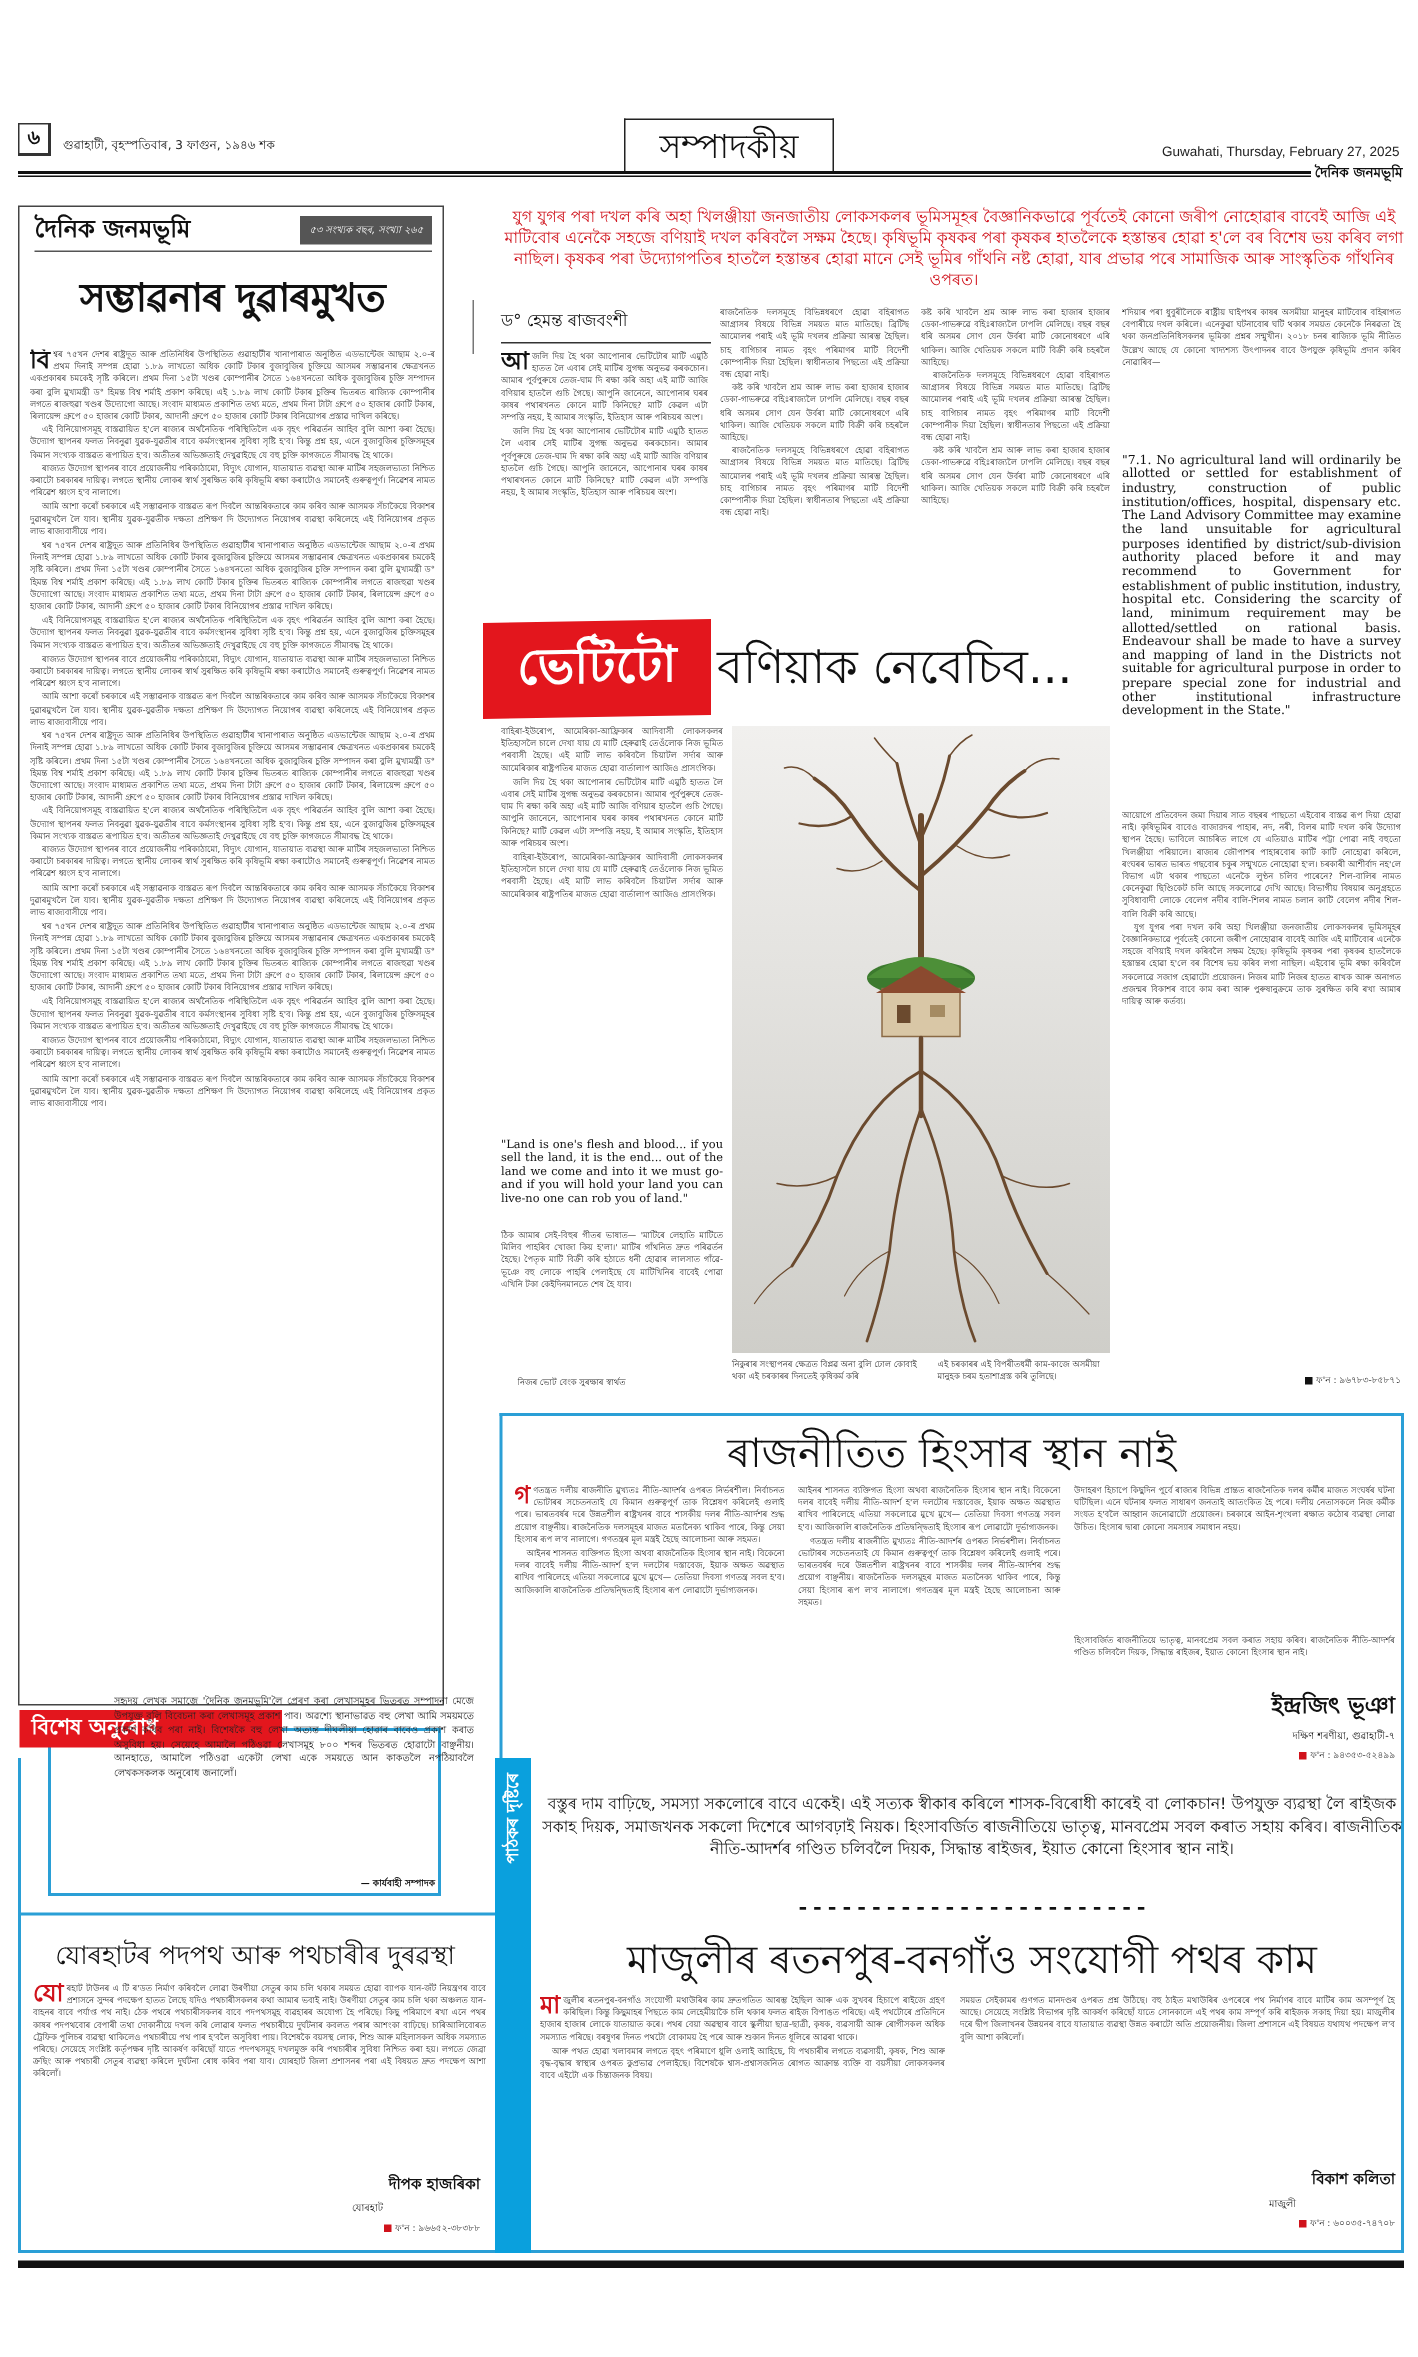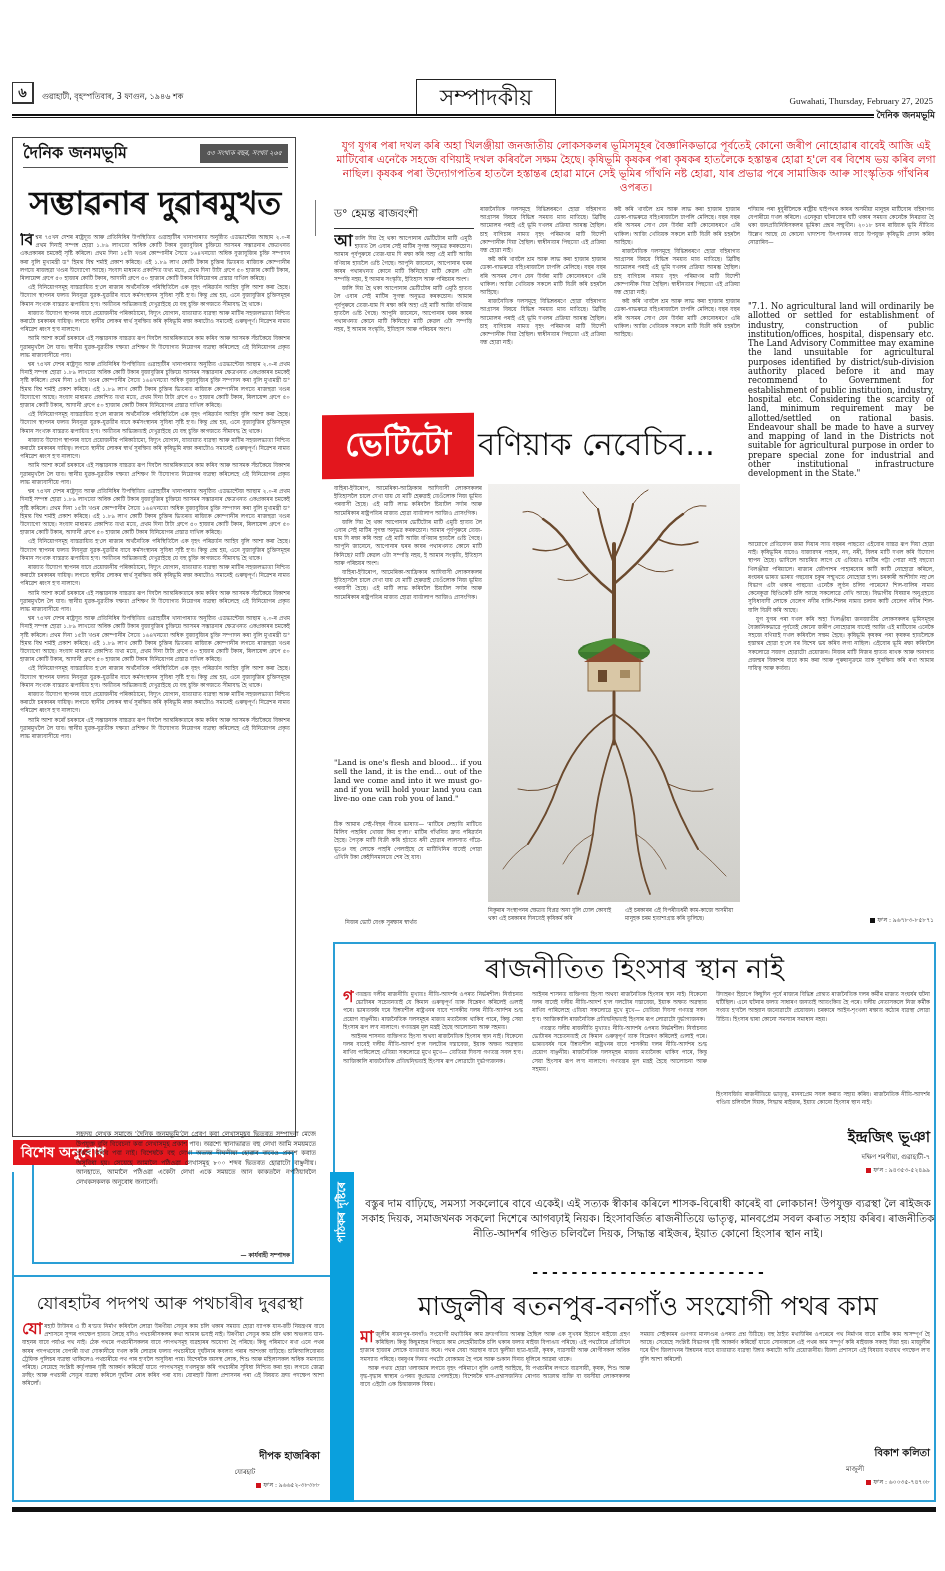--- a/index.html
+++ b/index.html
@@ -11,29 +11,29 @@
   .txt p.first { text-indent: 0; }
   .dropcap { float: left; font-size: 16px; line-height: 14px; font-weight: bold; margin-right: 2px; color: #111; }
   .dropcap.red { color: #d0121b; }
   .en-quote { font-family: "DejaVu Serif", serif; font-size: 8.3px; line-height: 9.3px; color: #111; text-align: justify; }
 
   
   .pg-num { left: 12px; top: 82px; width: 22px; height: 22px; border: 1px solid #333; border-right-width: 2px; border-bottom-width: 2px; font-size: 13px; font-weight: bold; text-align: center; line-height: 20px; font-family: "DejaVu Sans", sans-serif; }
   .hdr-date-l { left: 42px; top: 90px; font-size: 8px; font-family: "DejaVu Sans", sans-serif; color: #222; }
   .hdr-box { left: 416px; top: 79px; width: 140px; height: 37px; border: 1px solid #222; border-bottom: none; display: flex; align-items: center; justify-content: center; font-size: 22px; font-family: "DejaVu Sans", sans-serif; }
   .hdr-rule { left: 12px; top: 114px; width: 920px; height: 4px; border-top: 2px solid #111; border-bottom: 1px solid #111; }
-  .hdr-date-r { right: 12px; top: 96px; font-size: 9px; font-family: Liberation Serif, serif; color: #222; }
+  .hdr-date-r { right: 12px; top: 96px; font-size: 9px; font-family: Liberation Sans, sans-serif; color: #222; }
   .hdr-paper-r { right: 10px; top: 108px; font-size: 9px; font-weight: bold; font-family: "DejaVu Sans", sans-serif; background: #fff; padding-left: 3px; }
 
   
   .ed-box { left: 12px; top: 137px; width: 284px; height: 1000px; border: 1px solid #444; }
   .ed-mast { left: 23px; top: 140px; width: 265px; height: 28px; border-bottom: 1px solid #555; display: flex; align-items: center; justify-content: space-between; }
   .ed-mast-name { font-size: 16px; font-weight: bold; font-family: "DejaVu Sans", sans-serif; }
   .ed-mast-vol { background: #555; color: #fff; font-size: 6.5px; padding: 4px 6px; font-family: "DejaVu Sans", sans-serif; font-style: italic; }
-  .ed-title { left: 20px; top: 178px; width: 270px; font-size: 32px; text-align: center; font-family: "DejaVu Sans", sans-serif; font-weight: bold; letter-spacing: -0.5px; }
+  .ed-title { left: 20px; top: 178px; width: 270px; font-size: 26px; text-align: center; font-family: "DejaVu Sans", sans-serif; font-weight: bold; letter-spacing: -0.5px; }
   .ed-body { left: 20px; top: 233px; width: 270px; height: 900px; }
 
   
   .req-box { left: 32px; top: 1152px; width: 262px; height: 112px; border: 2px solid #2a9fd6; }
   .req-tag { left: 13px; top: 1140px; width: 175px; height: 25px; background: #e3161d; color: #fff; font-size: 14px; font-family: "DejaVu Sans", sans-serif; font-weight: bold; padding-left: 8px; line-height: 25px; }
   .req-body { left: 44px; top: 1130px; width: 240px; margin-left: 32px; }
   .req-sign { left: 150px; top: 1250px; width: 140px; text-align: right; font-size: 6px; font-weight: bold; font-family: "DejaVu Sans", sans-serif; }
 
   
   .top-quote { left: 336px; top: 138px; width: 600px; font-size: 10.6px; line-height: 14px; color: #d0121b; text-align: center; font-family: "DejaVu Sans", sans-serif; }

